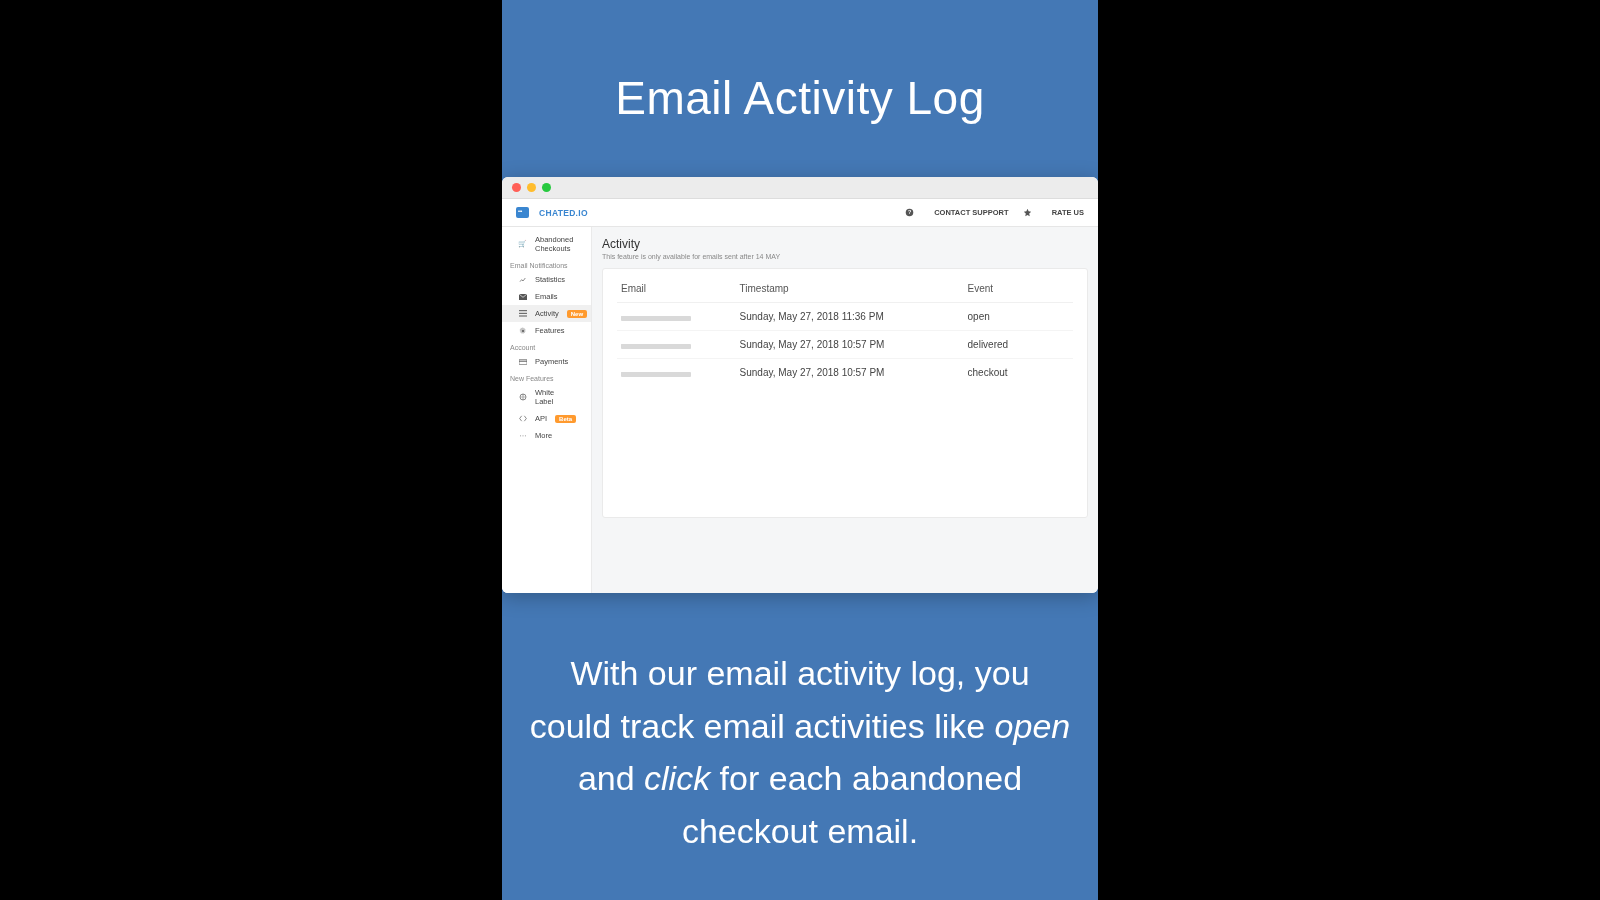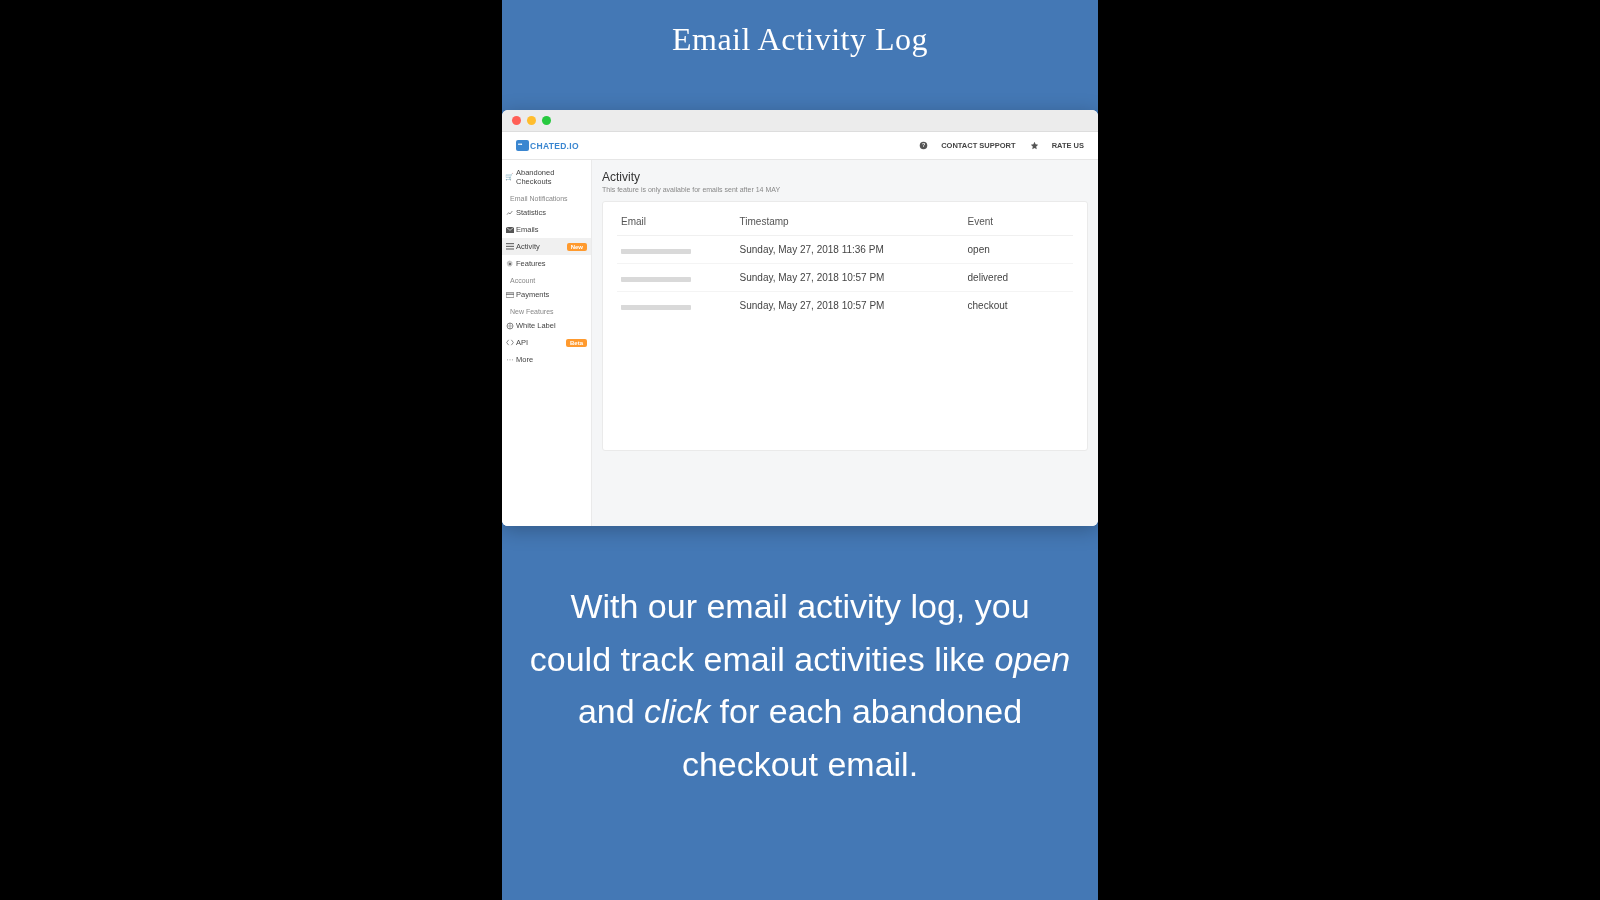--- a/index.html
+++ b/index.html
@@ -15,25 +15,24 @@
   .blue-panel {
     width: 596px;
     height: 900px;
     background: #4478b5;
     display: flex;
     flex-direction: column;
     align-items: center;
   }
   .hero-title {
     color: #fff;
-    font-size: 32px;
+    font-size: 46px;
     font-weight: 300;
-    margin-top: 21px;
+    margin-top: 71px;
     letter-spacing: 0.5px;
-    font-family: Liberation Serif, serif;
   }
   .hero-sub {
     color: #fff;
     font-size: 34px;
     font-weight: 300;
     text-align: center;
     line-height: 1.55;
     padding: 0 26px;
     margin-top: 54px;
   }
@@ -68,42 +67,42 @@
   .app-header {
     height: 28px;
     background: #fff;
     border-bottom: 1px solid #e6e6e6;
     display: flex;
     align-items: center;
     padding: 0 14px;
     font-size: 8px;
     color: #555;
   }
-  .brand { display: flex; align-items: center; gap: 1px; font-weight: 700; color: #3a86d0; font-size: 8.5px; letter-spacing: .3px;}
+  .brand { display: flex; align-items: center; gap: 10px; font-weight: 700; color: #3a86d0; font-size: 8.5px; letter-spacing: .3px;}
   .brand-icon { width: 13px; height: 11px; background: #3a86d0; border-radius: 2px; position: relative; }
   .brand-icon::after { content:""; position:absolute; left:3px; bottom:-2px; width:0; height:0; border:2px solid transparent; border-top-color:#3a86d0;}
   .brand-icon span { font-size:5px; color:#fff; position:absolute; top:1px; left:2px; letter-spacing:-.5px;}
   .header-spacer { flex: 1; }
-  .hdr-link { display:flex; align-items:center; gap:13px; margin-left:14px; font-weight:600; font-size:7.5px; color:#444; }
+  .hdr-link { display:flex; align-items:center; gap:20px; margin-left:14px; font-weight:600; font-size:7.5px; color:#444; }
   .hdr-icon { width:9px; height:9px; display:flex; align-items:center; justify-content:center; }
 
   .app-body { flex:1; display:flex; background:#f5f6f7; }
 
   
   .sidebar {
     width: 90px;
     background: #fff;
     border-right: 1px solid #eaeaea;
     font-size: 7.5px;
     color: #444;
     padding-top: 4px;
   }
   .sb-item {
-    display:flex; align-items:center; gap:2px;
-    padding: 4px 4px;
+    display:flex; align-items:center; gap:8px;
+    padding: 4px 17px;
     cursor: pointer;
     position: relative;
   }
   .sb-item.active { background:#f0f0f0; }
   .sb-section {
     padding: 5px 8px 2px;
     font-size: 7px;
     color: #888;
   }
   .sb-icon { width:8px; display:inline-flex; justify-content:center; font-size:7px; color:#555;}

